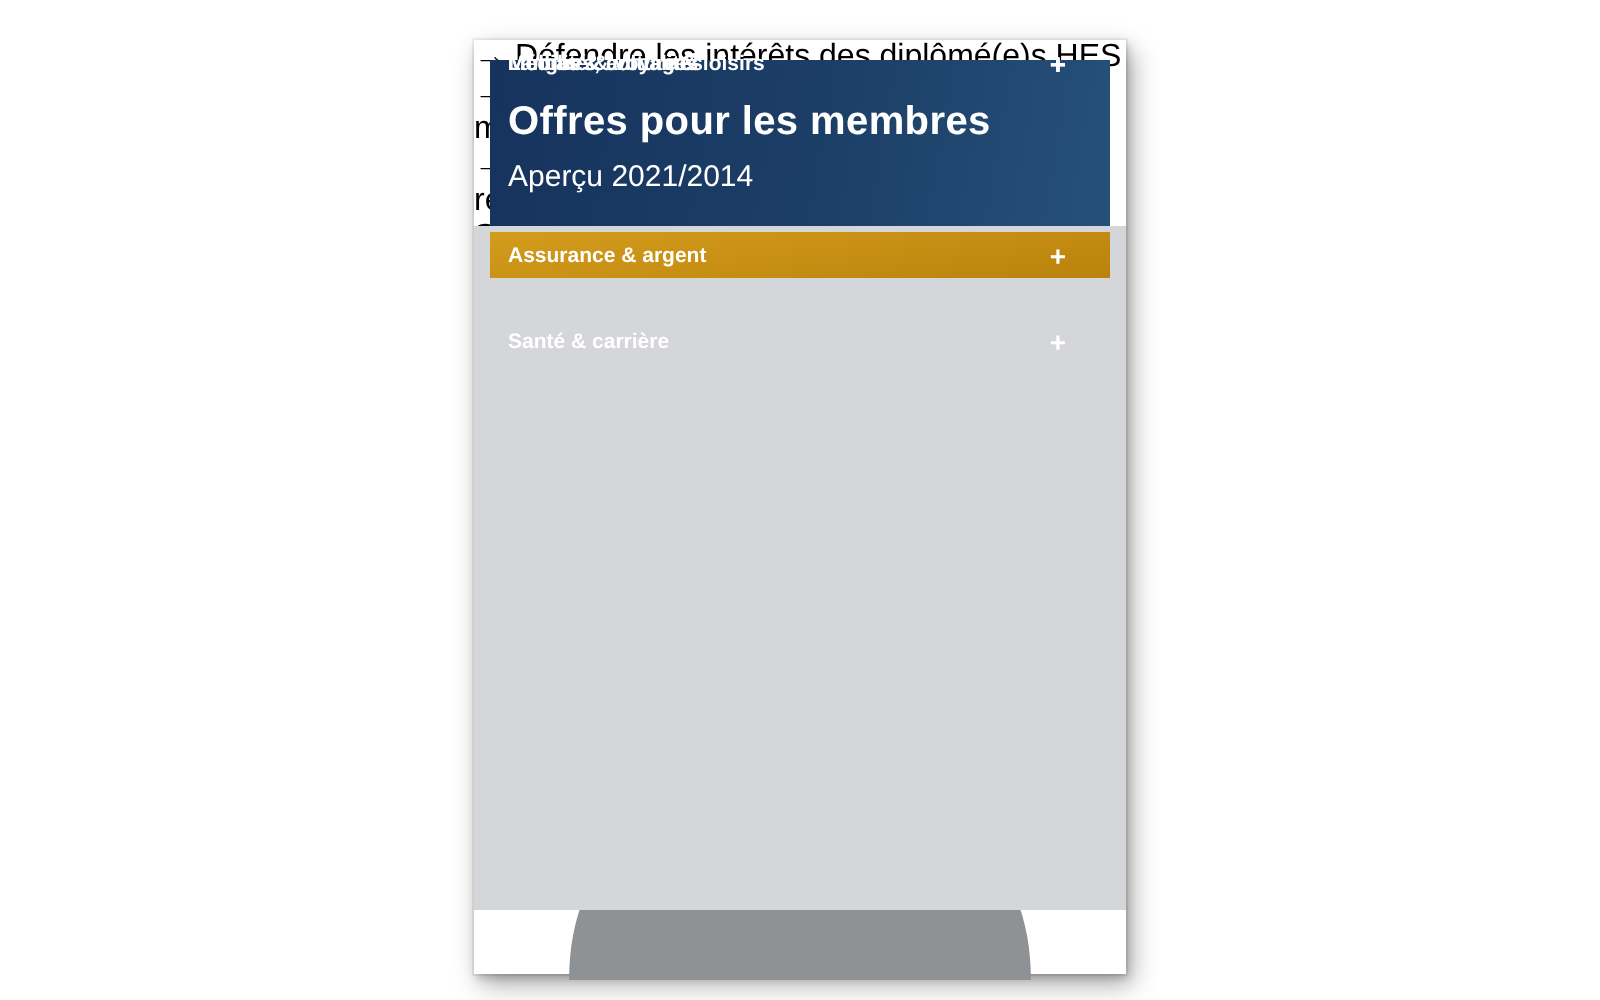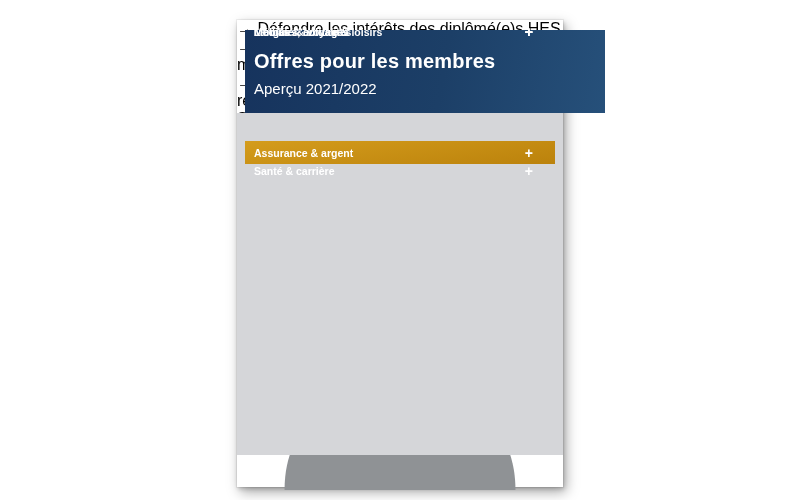--- a/index.html
+++ b/index.html
@@ -8,30 +8,30 @@
     font-family:"Liberation Sans","DejaVu Sans",sans-serif;
     -webkit-font-smoothing:antialiased;
   }
   .sheet{
     position:absolute;left:237px;top:20px;width:326px;height:467px;background:#ffffff;
     box-shadow:0 0 0 1px rgba(0,0,0,0.05),3px 5px 12px rgba(0,0,0,0.35),1px 2px 4px rgba(0,0,0,0.18);
   }
   .graybg{position:absolute;left:0;top:93px;width:326px;height:342px;background:#d5d6d9;}
   
   .header{
-    position:absolute;left:8px;top:10px;width:360px;height:83px;
+    position:absolute;left:8px;top:10px;width:310px;height:83px;
     background:linear-gradient(100deg,#16335d 0%,#1c3f67 55%,#26507a 100%);
   }
   .title{position:absolute;left:9px;top:20px;font-size:20px;font-weight:bold;color:#fff;letter-spacing:0.2px;white-space:nowrap;}
   .subtitle{position:absolute;left:9px;top:50px;font-size:15px;font-weight:normal;color:#fff;white-space:nowrap;}
   
   .bar{position:absolute;left:8px;width:310px;height:23px;cursor:pointer;}
   .bar-label{position:absolute;left:9px;top:50%;transform:translateY(-50%);font-size:10.5px;font-weight:bold;color:#fff;white-space:nowrap;}
   .bar-icon{position:absolute;right:22px;top:50%;transform:translateY(-50%);font-size:14px;font-weight:bold;color:#fff;line-height:1;}
-  .bar0{top:96px;background:linear-gradient(172deg,#d49c1c,#bb820c);margin-top:25px;}
+  .bar0{top:96px;background:linear-gradient(172deg,#d49c1c,#bb820c);}
   .bar1{top:139px;background:linear-gradient(172deg,#6bab47,#549439;}
   .bar1{background:linear-gradient(172deg,#6bab47,#549439);}
   .bar2{top:152px;background:linear-gradient(172deg,#c51189,#a70871);}
   .bar3{top:180px;background:linear-gradient(172deg,#bdb021,#a59910);}
   .bar4{top:208px;background:linear-gradient(172deg,#2478b2,#19649c);}
   
   .panel{
     position:absolute;left:8px;top:236px;width:310px;height:199px;
     background:linear-gradient(118deg,#122b50 0%,#1b4070 50%,#2f649d 100%);
   }
@@ -55,21 +55,21 @@
   .avatar svg{display:block;width:26px;height:26px;}
 </style>
 </head>
 <body>
 
 <div class="sheet">
   <div class="graybg"></div>
 
   <div class="header">
     <div class="title">Offres pour les membres</div>
-    <div class="subtitle">Aperçu 2021/2022</div>
+    <div class="subtitle">Aperçu 2021/2014</div>
   </div>
 
   <div class="bar bar0">
     <span class="bar-label">Assurance &amp; argent</span>
     <span class="bar-icon">+</span>
   </div>
   <div class="bar bar1">
     <span class="bar-label">Santé &amp; carrière</span>
     <span class="bar-icon">+</span>
   </div>

